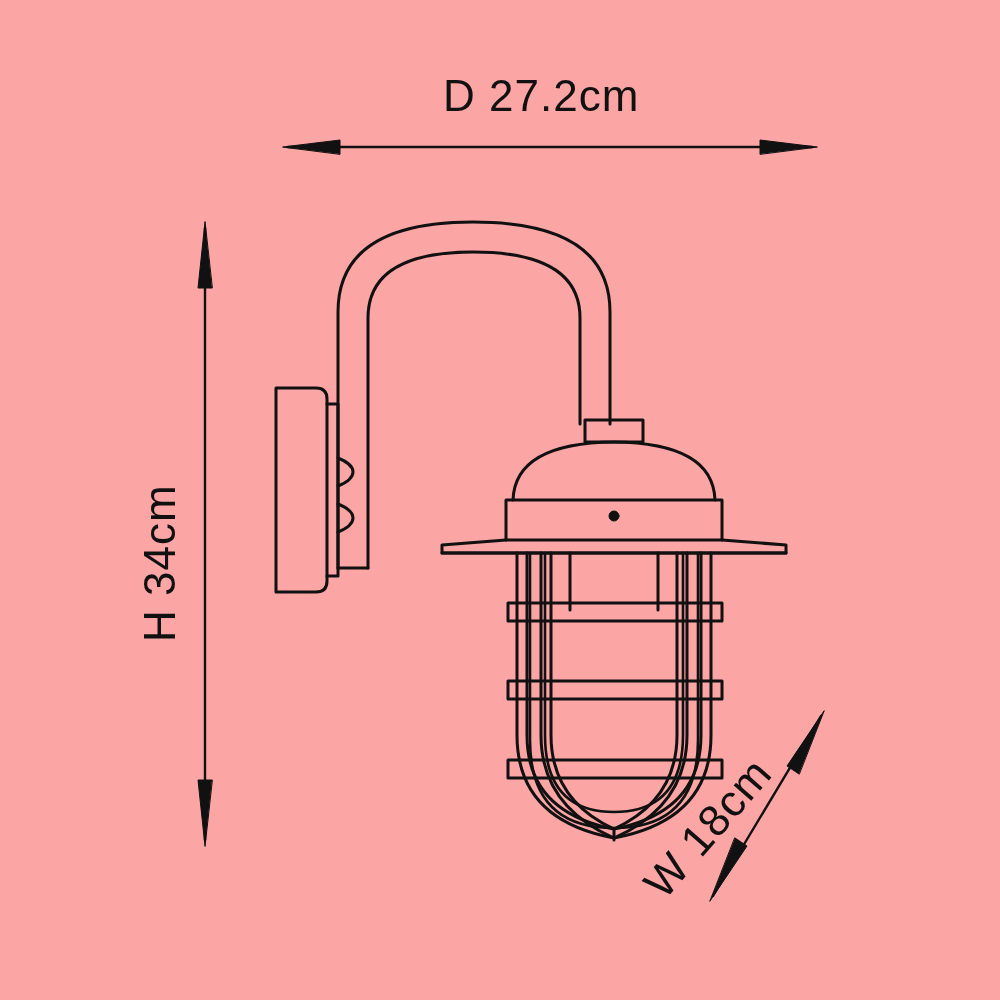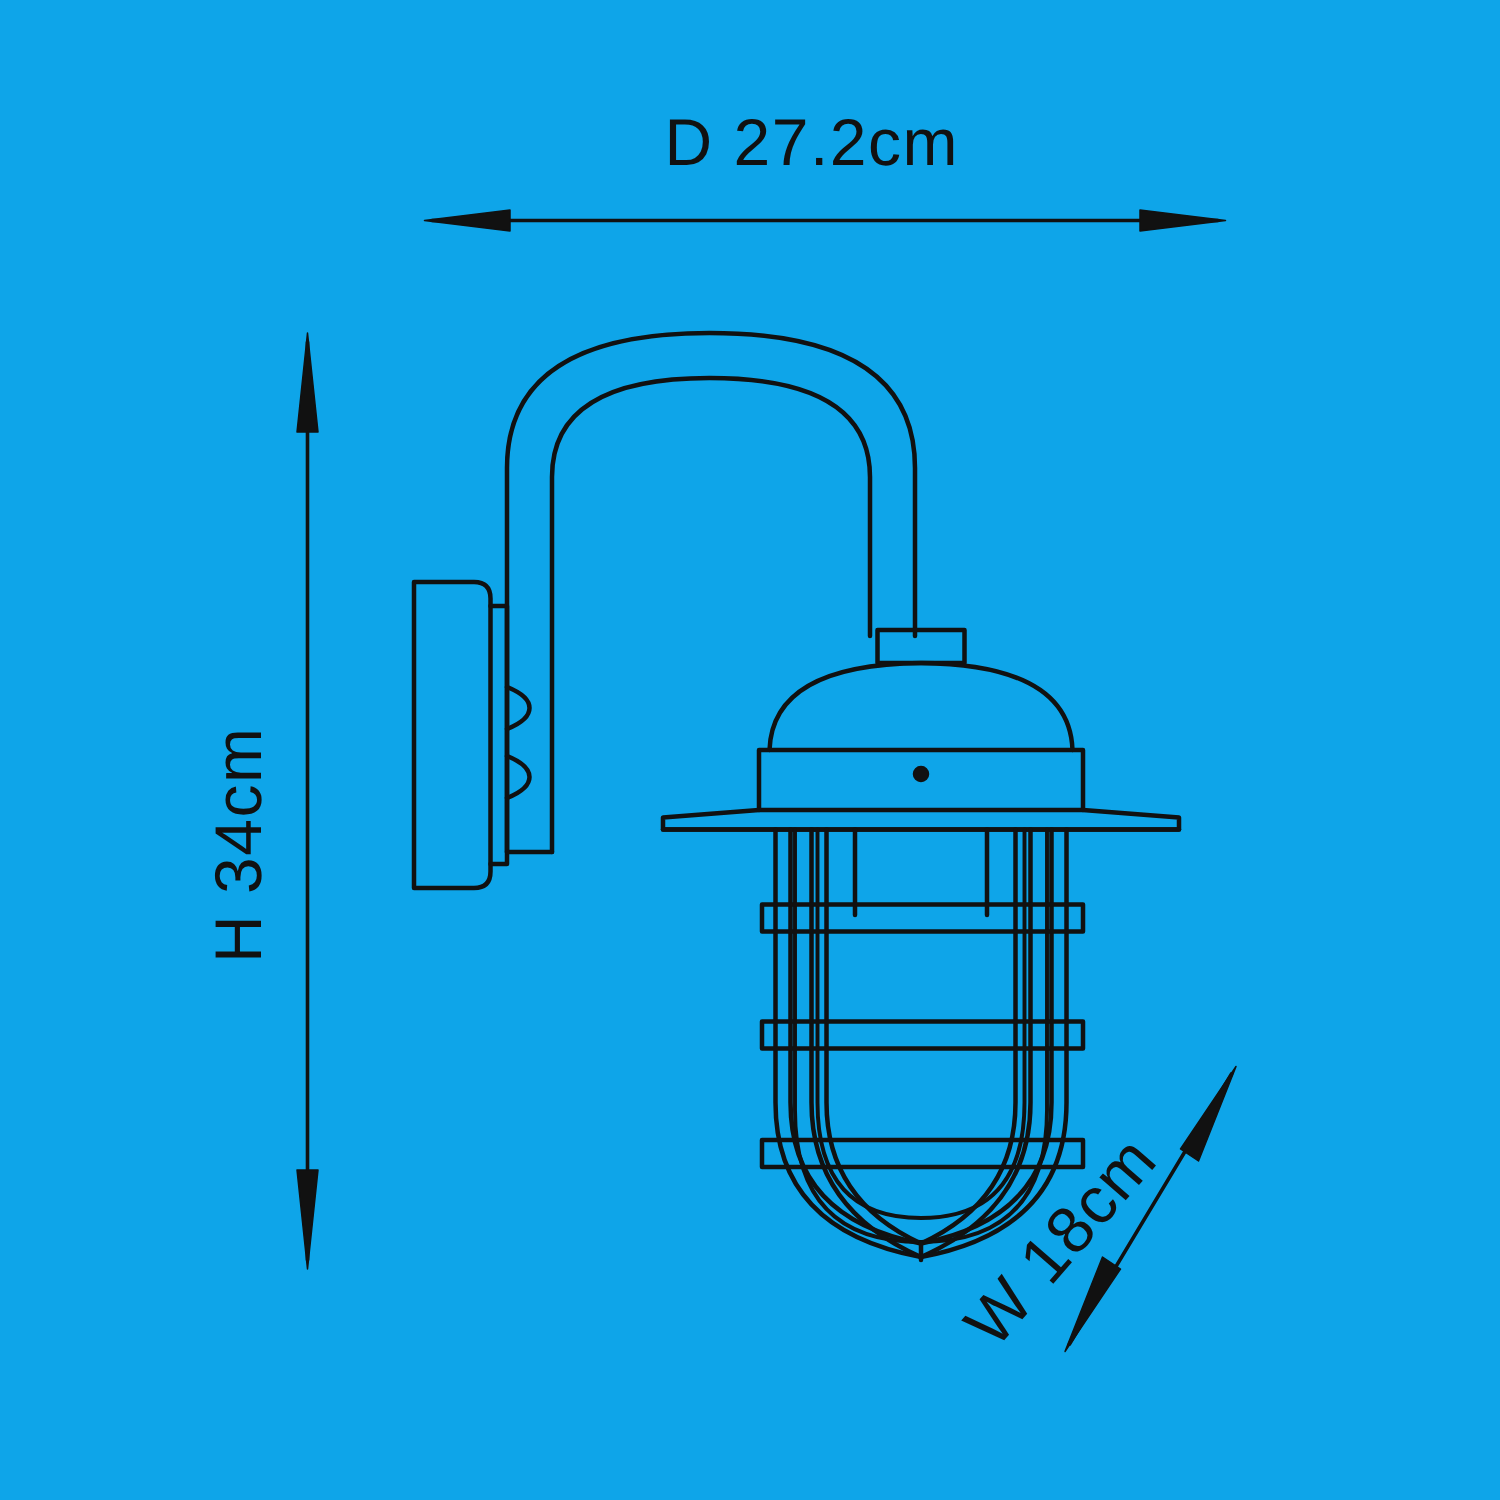--- a/index.html
+++ b/index.html
@@ -7,21 +7,21 @@
     padding: 0;
     background: #ffffff;
   }
   body {
     font-family: "Liberation Sans", sans-serif;
   }
   #canvas {
     position: relative;
     width: 1000px;
     height: 1000px;
-    background: #0ea5e9;
+    background: #fca5a5;
     overflow: hidden;
   }
   #drawing {
     position: absolute;
     left: 0;
     top: 0;
     width: 1000px;
     height: 1000px;
     display: block;
   }

